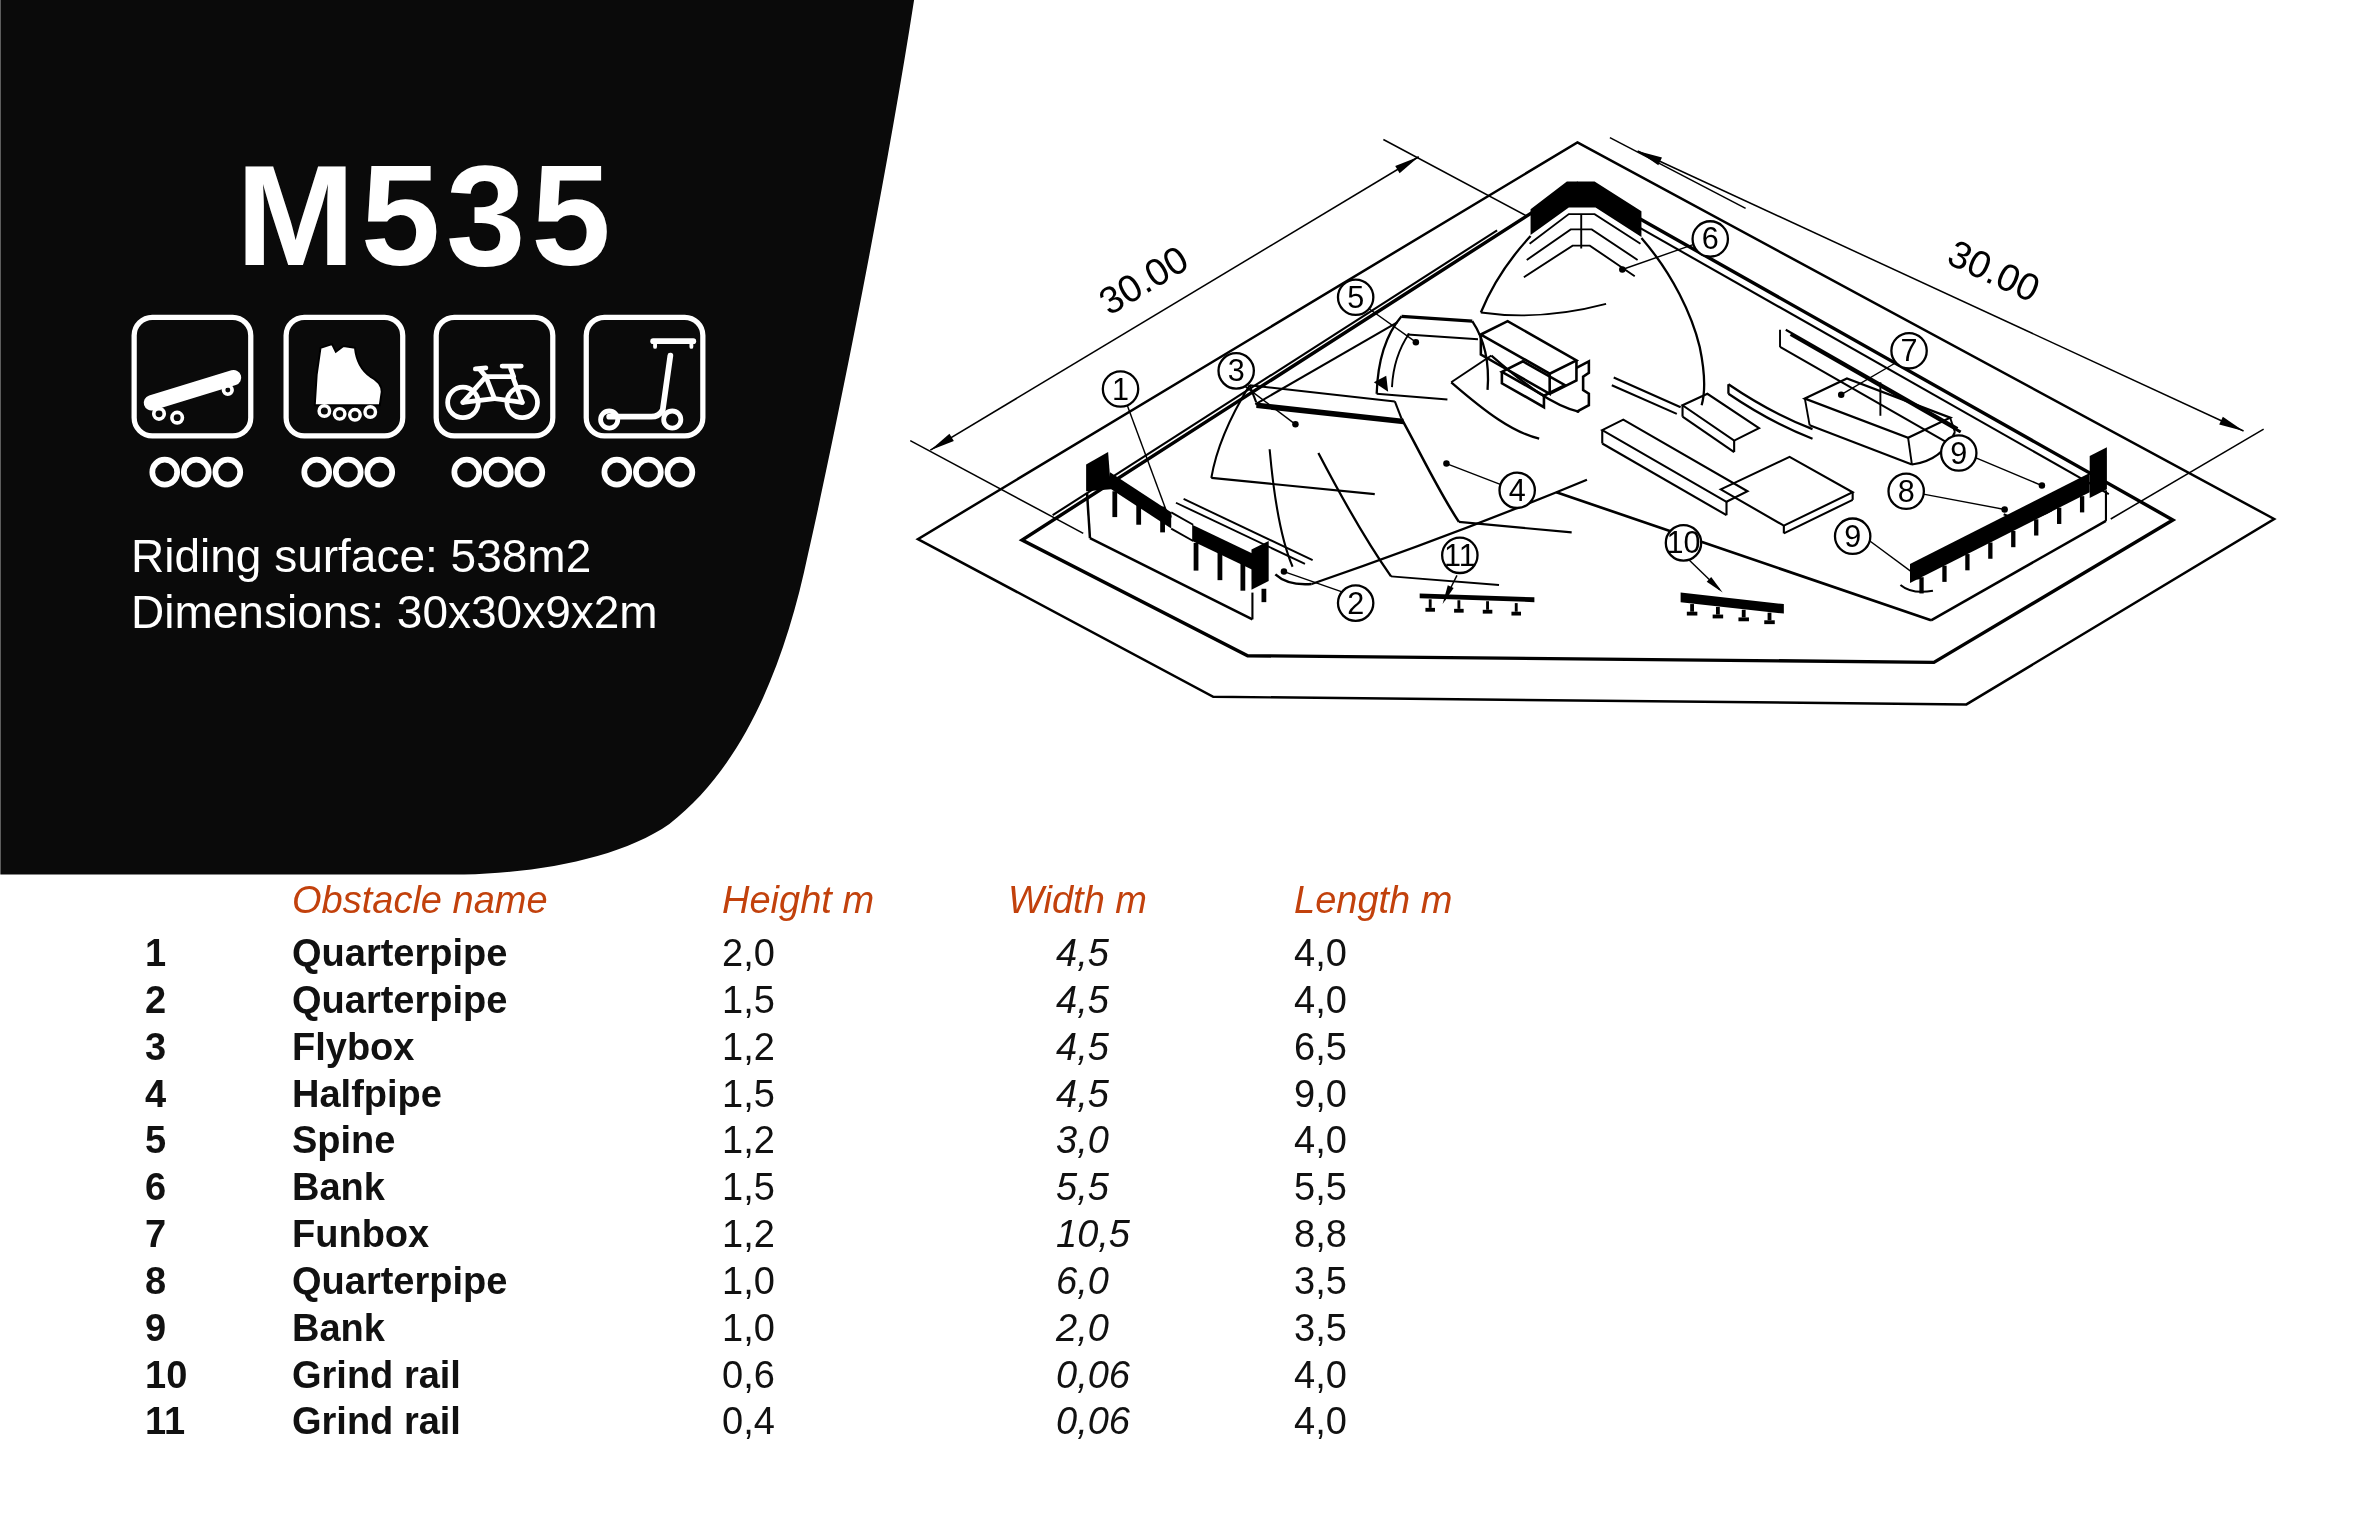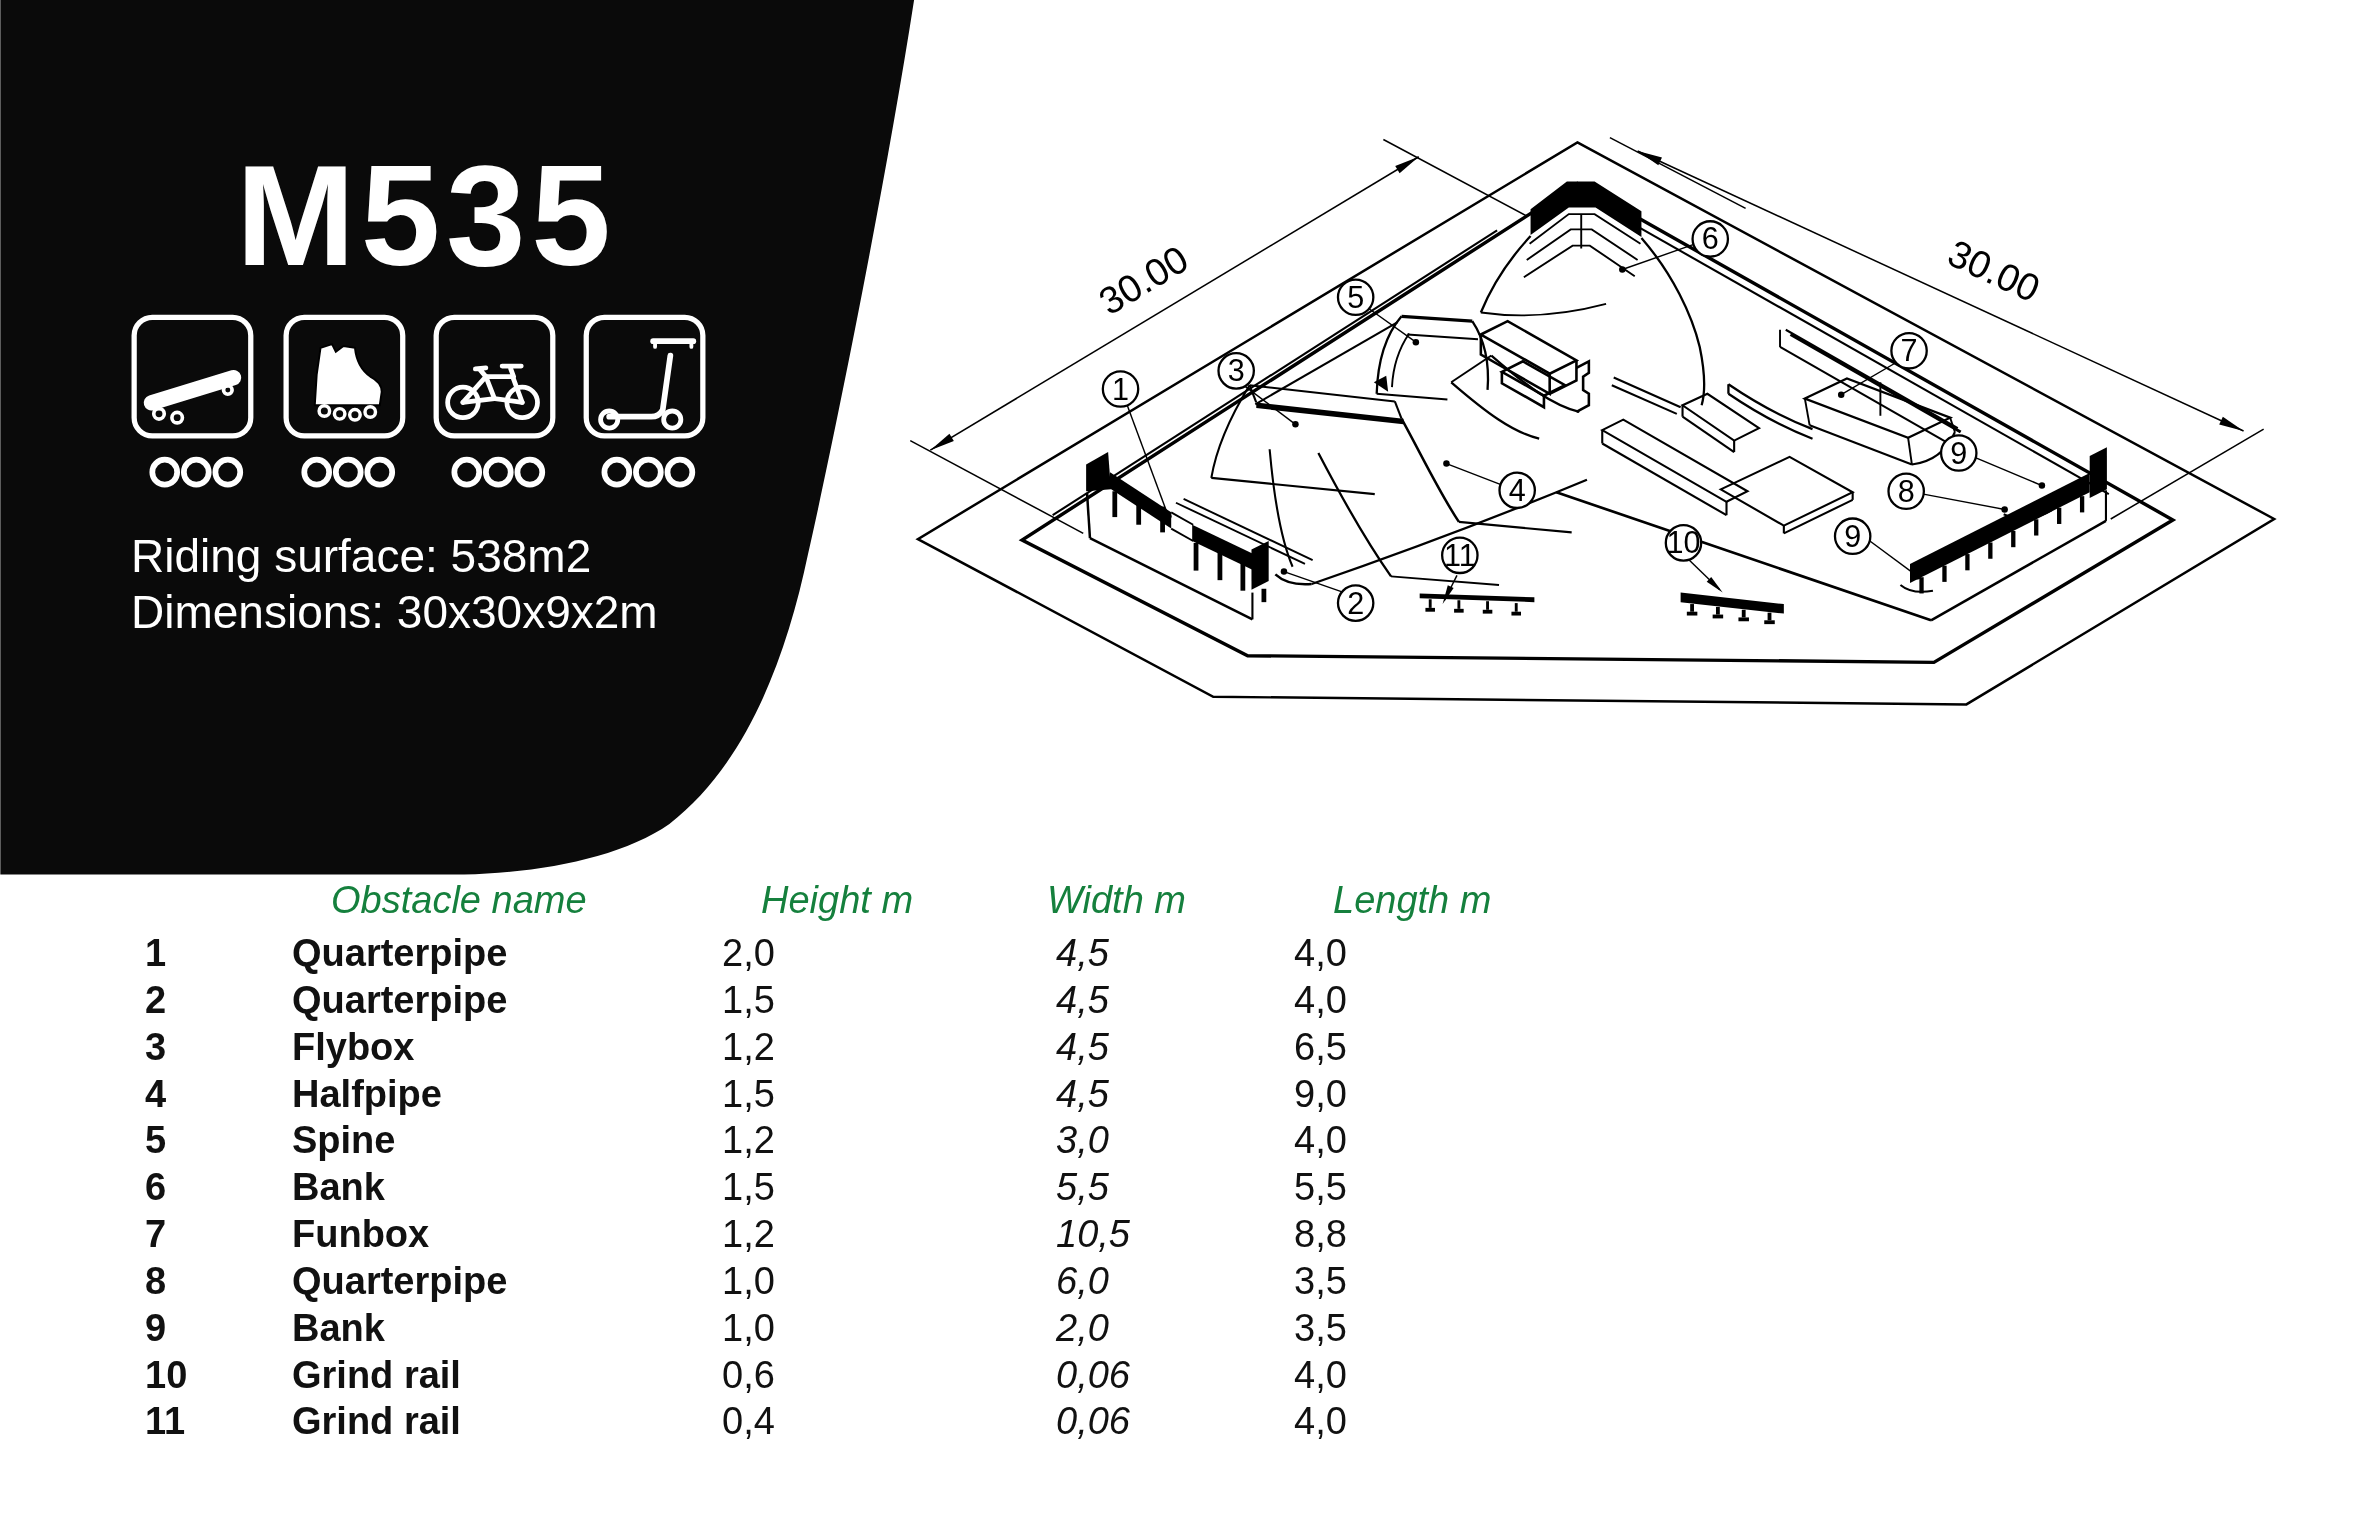--- a/index.html
+++ b/index.html
@@ -1,21 +1,21 @@
 <!DOCTYPE html>
 <html><head>
 <meta charset="utf-8">
 <style>
   html,body { margin:0; padding:0; background:#fff; }
   #page { position:relative; width:2372px; height:1535px; background:#fff; overflow:hidden;
           font-family:"Liberation Sans", sans-serif; }
   .abs { position:absolute; }
   #m535 { left:228px; top:134px; color:#fff; font-size:143px; font-weight:bold; letter-spacing:5.7px;margin-left:8px; }
   .spec { left:131px; color:#fff; font-size:46px; font-weight:400;margin-top:12px; }
-  .thead { position:absolute; top:879px; font-size:38px; font-style:italic; color:#15803d;margin-left:39px; }
+  .thead { position:absolute; top:879px; font-size:38px; font-style:italic; color:#c2410c; }
   .trow { position:absolute; left:0; width:100%; font-size:38px; color:#111; }
   .trow .c0 { position:absolute; left:145px; font-weight:bold; }
   .trow .c1 { position:absolute; left:292px; font-weight:bold;text-align:center; }
   .trow .c2 { position:absolute; left:722px; }
   .trow .c3 { position:absolute; left:1056px;font-style:italic; }
   .trow .c4 { position:absolute; left:1294px; }
 </style>
 </head>
 <body>
 <div id="page">

